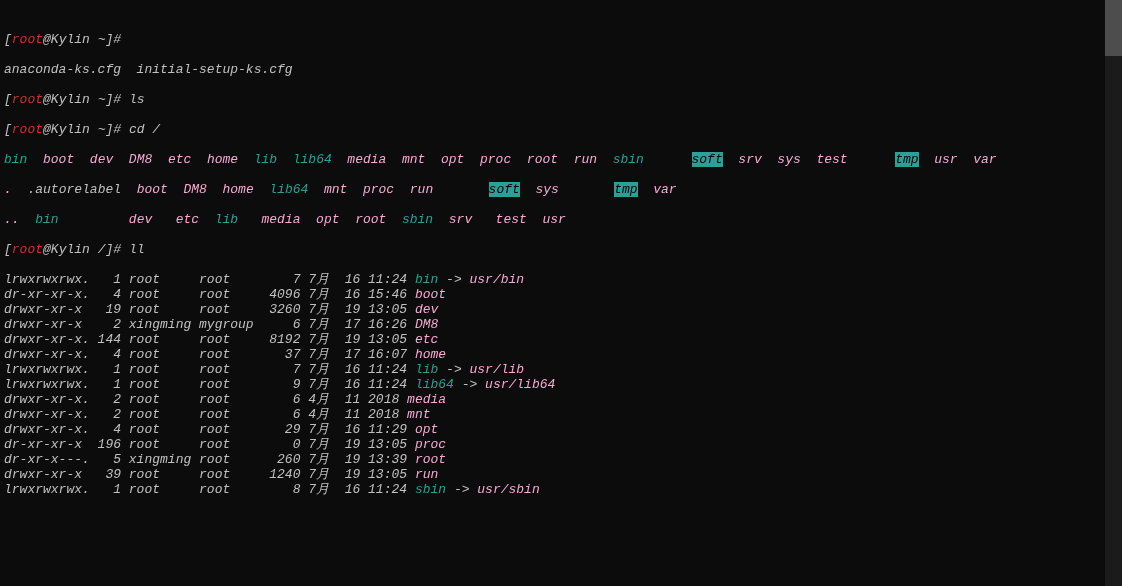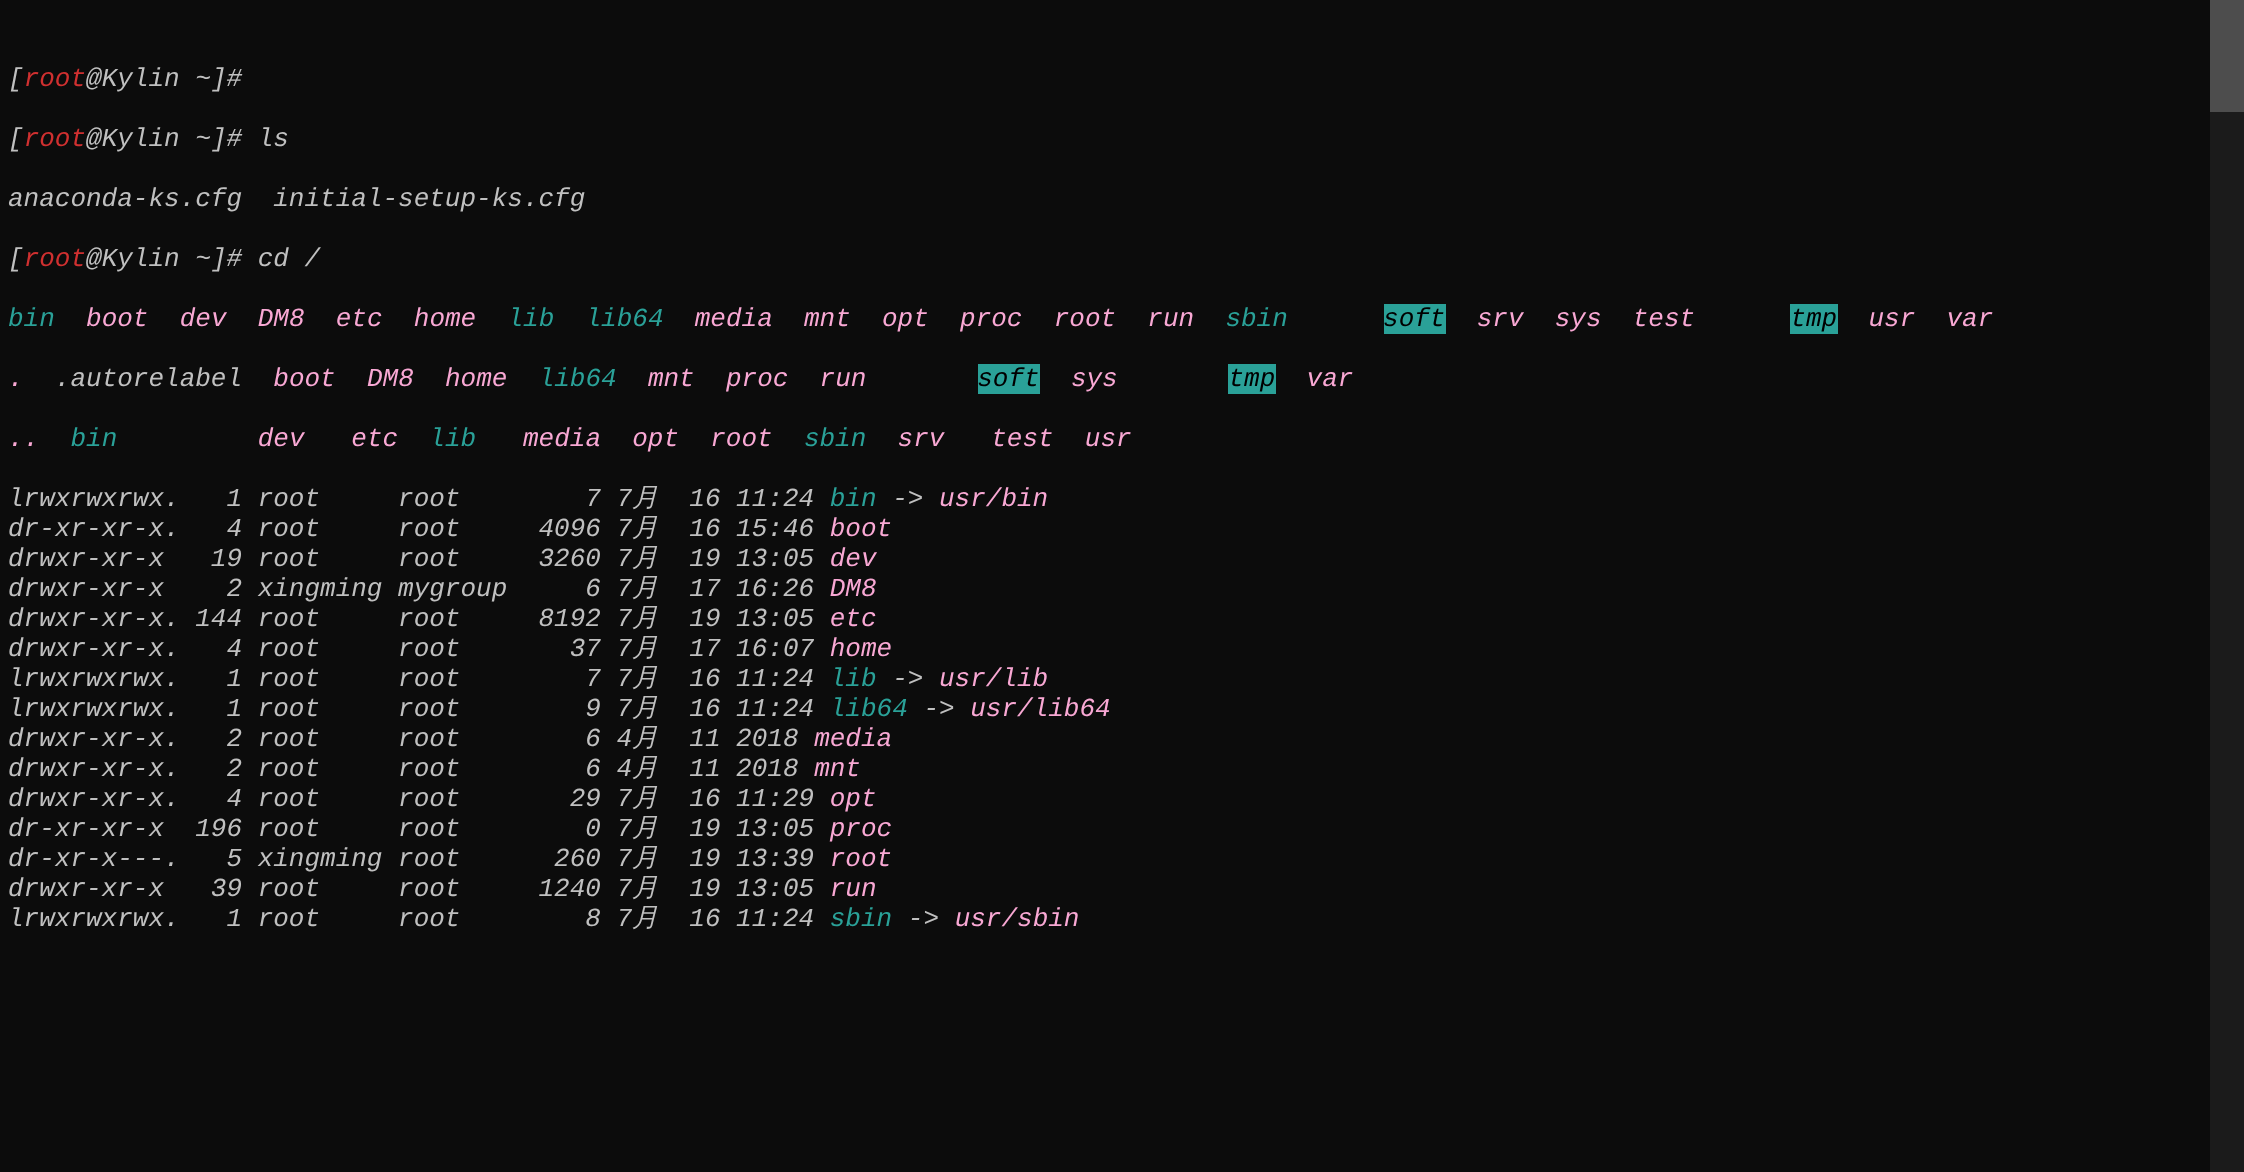--- a/index.html
+++ b/index.html
@@ -39,26 +39,27 @@
   .cyan { color: #2aa198; }
   .hlgreen { background: #2aa198; color: #000; margin-left: 32px; }
   .row { display: block; }
 </style>
 </head>
 <body>
 
 <div class="terminal">
 
 <span class="row"><span>[</span><span class="red">root</span><span>@</span><span>Kylin</span><span> ~]# </span><span></span></span>
+<span class="row">anaconda-ks.cfg  initial-setup-ks.cfg</span>
 <span class="row"><span>[</span><span class="red">root</span><span>@</span><span>Kylin</span><span> ~]# </span><span>ls</span></span>
-<span class="row">anaconda-ks.cfg  initial-setup-ks.cfg</span>
 <span class="row"><span>[</span><span class="red">root</span><span>@</span><span>Kylin</span><span> ~]# </span><span>cd /</span></span>
 <span class="row"><span class="cyan">bin</span><span>  </span><span class="blue">boot</span><span>  </span><span class="blue">dev</span><span>  </span><span class="blue">DM8</span><span>  </span><span class="blue">etc</span><span>  </span><span class="blue">home</span><span>  </span><span class="cyan">lib</span><span>  </span><span class="cyan">lib64</span><span>  </span><span class="blue">media</span><span>  </span><span class="blue">mnt</span><span>  </span><span class="blue">opt</span><span>  </span><span class="blue">proc</span><span>  </span><span class="blue">root</span><span>  </span><span class="blue">run</span><span>  </span><span class="cyan">sbin</span><span>  </span><span class="hlgreen">soft</span><span>  </span><span class="blue">srv</span><span>  </span><span class="blue">sys</span><span>  </span><span class="blue">test</span><span>  </span><span class="hlgreen">tmp</span><span>  </span><span class="blue">usr</span><span>  </span><span class="blue">var</span></span>
 <span class="row"><span class="blue">.</span>  <span>.autorelabel</span>  <span class="blue">boot</span>  <span class="blue">DM8</span>  <span class="blue">home</span>  <span class="cyan">lib64</span>  <span class="blue">mnt</span>  <span class="blue">proc</span>  <span class="blue">run</span>   <span class="hlgreen">soft</span>  <span class="blue">sys</span>   <span class="hlgreen">tmp</span>  <span class="blue">var</span></span>
 <span class="row"><span class="blue">..</span>  <span class="cyan">bin</span>         <span class="blue">dev</span>   <span class="blue">etc</span>  <span class="cyan">lib</span>   <span class="blue">media</span>  <span class="blue">opt</span>  <span class="blue">root</span>  <span class="cyan">sbin</span>  <span class="blue">srv</span>   <span class="blue">test</span>  <span class="blue">usr</span></span>
+<span class="row"><span>[</span><span class="red">root</span><span>@</span><span>Kylin</span><span> /]# </span><span>ll</span></span>
 <div id="ll-rows"><span class="row"><span>lrwxrwxrwx.   1 root     root        7 7月  16 11:24 </span><span class="cyan">bin</span><span> -&gt; </span><span class="blue">usr/bin</span></span><span class="row"><span>dr-xr-xr-x.   4 root     root     4096 7月  16 15:46 </span><span class="blue">boot</span></span><span class="row"><span>drwxr-xr-x   19 root     root     3260 7月  19 13:05 </span><span class="blue">dev</span></span><span class="row"><span>drwxr-xr-x    2 xingming mygroup     6 7月  17 16:26 </span><span class="blue">DM8</span></span><span class="row"><span>drwxr-xr-x. 144 root     root     8192 7月  19 13:05 </span><span class="blue">etc</span></span><span class="row"><span>drwxr-xr-x.   4 root     root       37 7月  17 16:07 </span><span class="blue">home</span></span><span class="row"><span>lrwxrwxrwx.   1 root     root        7 7月  16 11:24 </span><span class="cyan">lib</span><span> -&gt; </span><span class="blue">usr/lib</span></span><span class="row"><span>lrwxrwxrwx.   1 root     root        9 7月  16 11:24 </span><span class="cyan">lib64</span><span> -&gt; </span><span class="blue">usr/lib64</span></span><span class="row"><span>drwxr-xr-x.   2 root     root        6 4月  11 2018 </span><span class="blue">media</span></span><span class="row"><span>drwxr-xr-x.   2 root     root        6 4月  11 2018 </span><span class="blue">mnt</span></span><span class="row"><span>drwxr-xr-x.   4 root     root       29 7月  16 11:29 </span><span class="blue">opt</span></span><span class="row"><span>dr-xr-xr-x  196 root     root        0 7月  19 13:05 </span><span class="blue">proc</span></span><span class="row"><span>dr-xr-x---.   5 xingming root      260 7月  19 13:39 </span><span class="blue">root</span></span><span class="row"><span>drwxr-xr-x   39 root     root     1240 7月  19 13:05 </span><span class="blue">run</span></span><span class="row"><span>lrwxrwxrwx.   1 root     root        8 7月  16 11:24 </span><span class="cyan">sbin</span><span> -&gt; </span><span class="blue">usr/sbin</span></span></div>
 
 
 
 
 
 
 </div>
 
 <div class="scrollbar">

